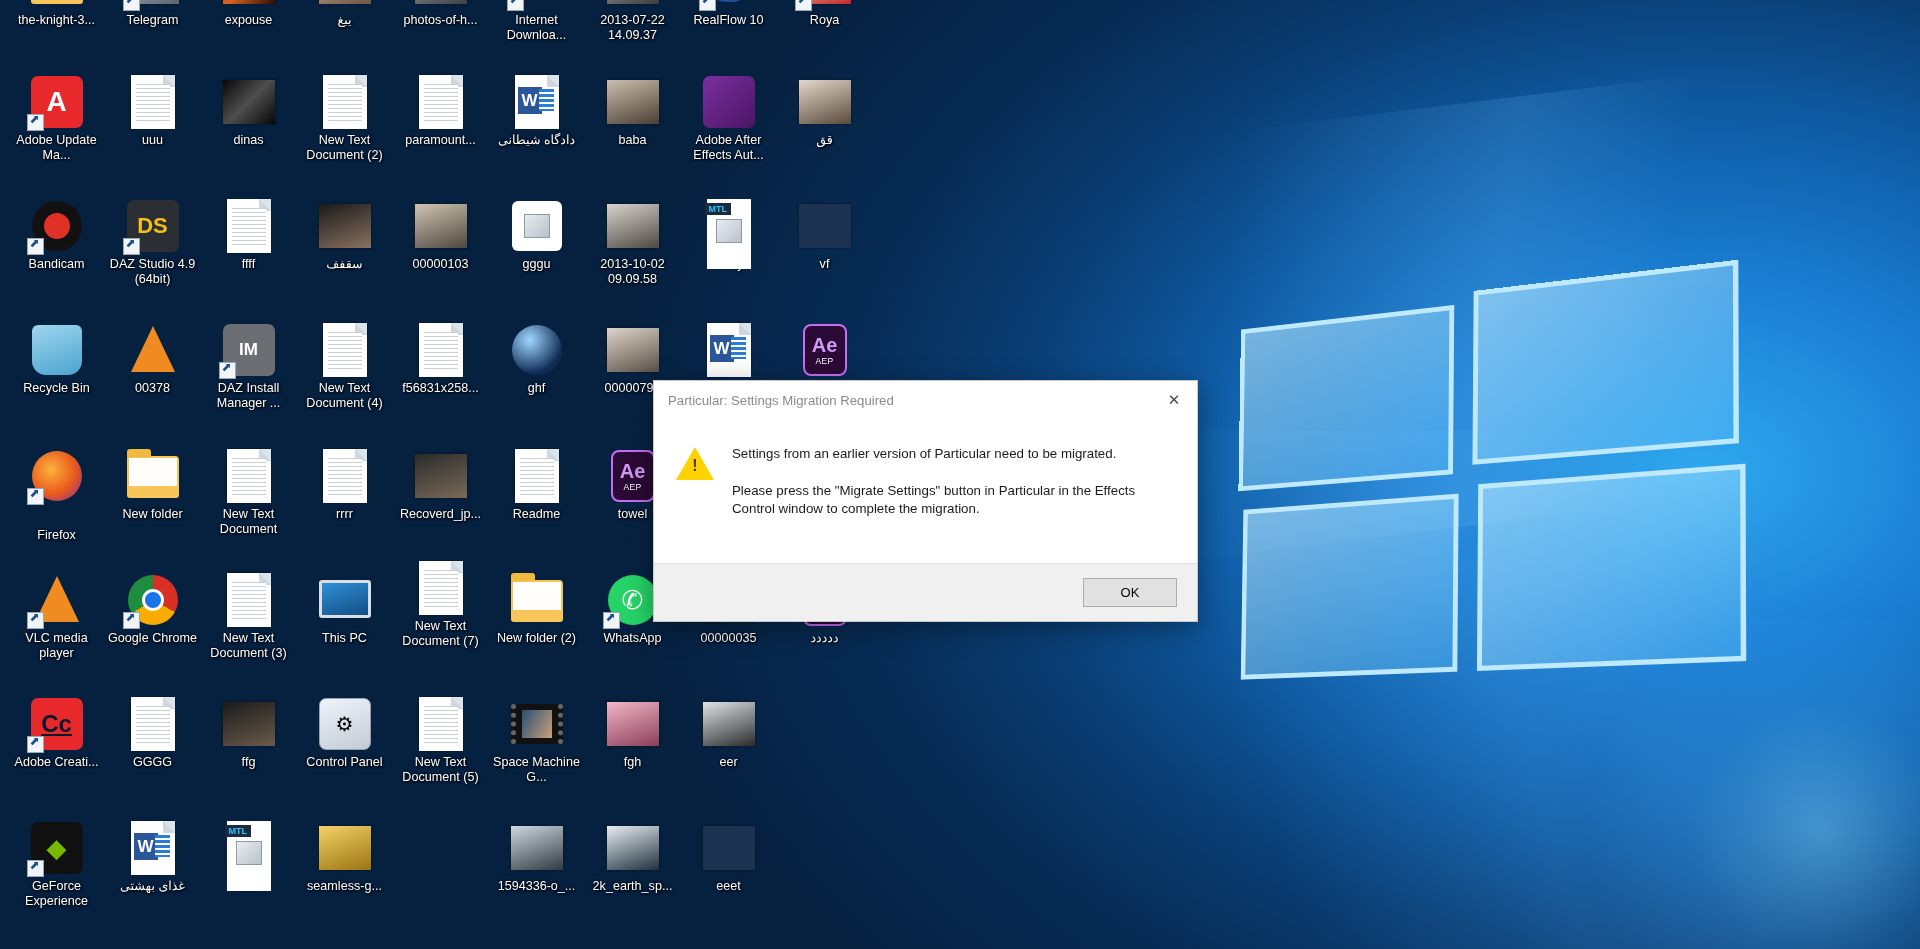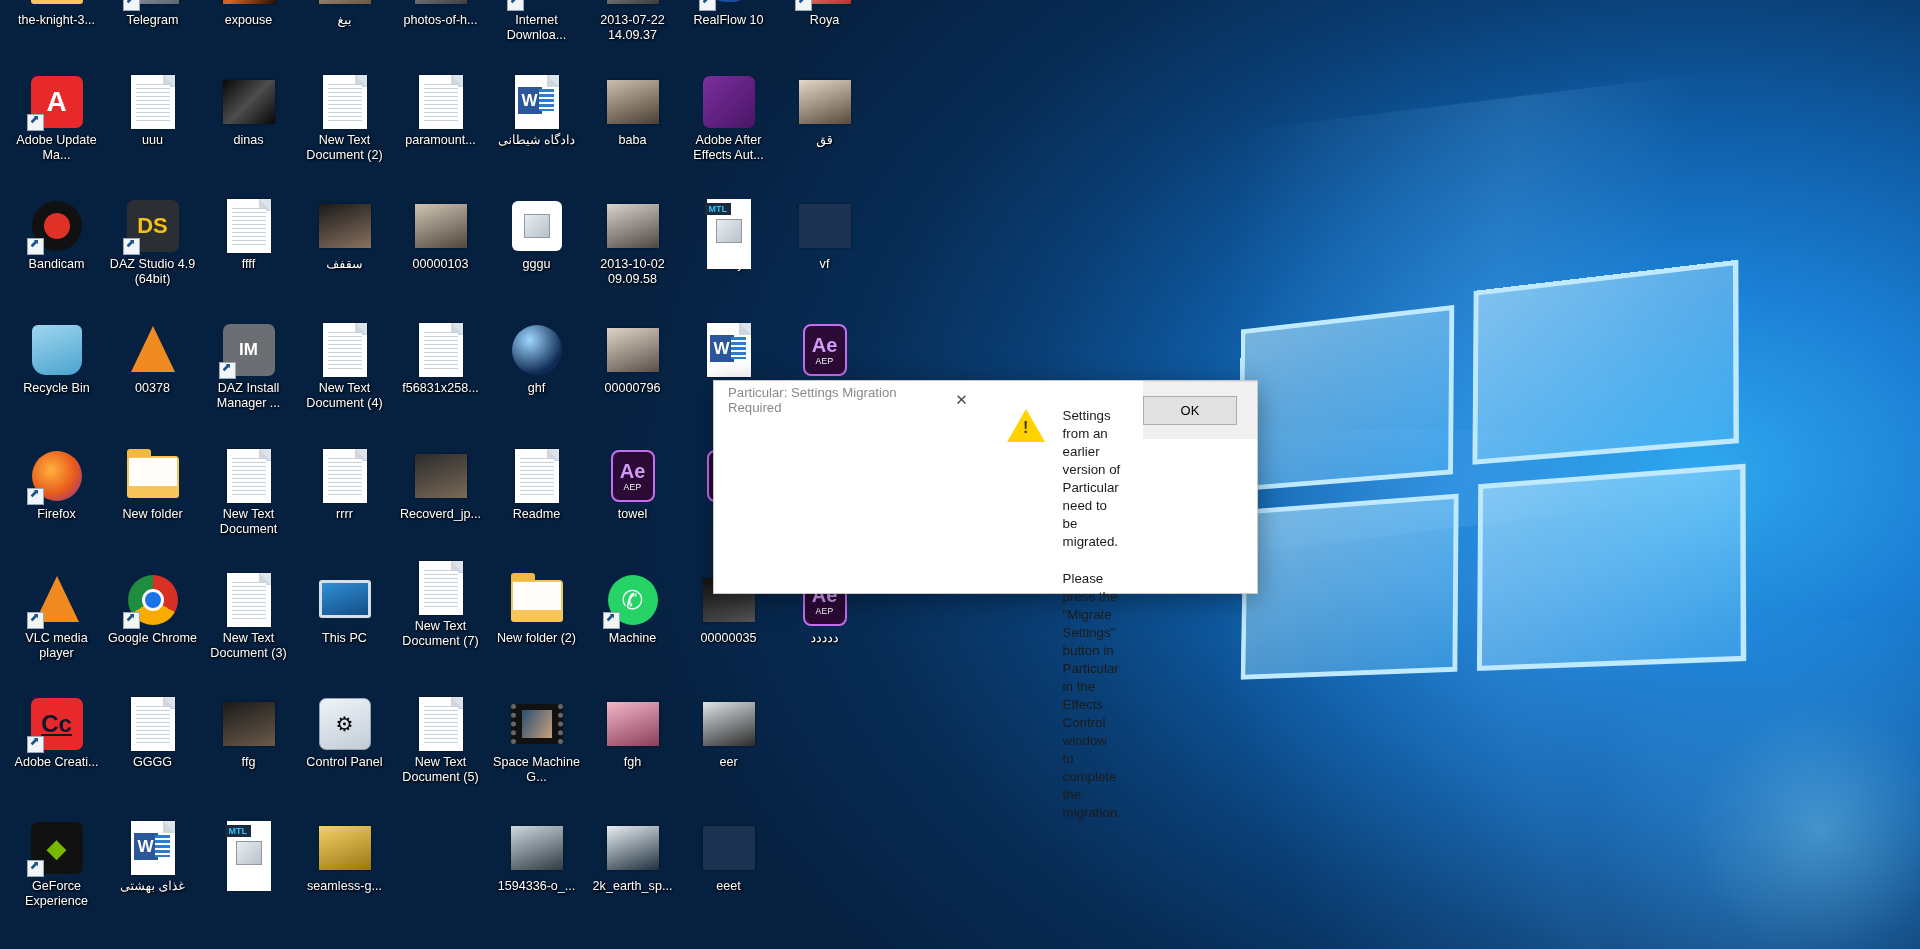--- a/index.html
+++ b/index.html
@@ -78,23 +78,23 @@
   .mtl { width: 44px; height: 70px; margin: 1px 6px; background: #fff; position: relative; }
   .mtl .tag { position: absolute; left: -2px; top: 4px; background: #1b2a3c; color: #2ec4ff;
     font-size: 9px; font-weight: bold; padding: 1px 4px; }
   .mtl .cube { position: absolute; left: 9px; top: 20px; width: 26px; height: 24px;
     background: linear-gradient(135deg,#e9edf1,#b9c2ca); border: 1px solid #8e99a3; }
   .film { width: 52px; height: 40px; margin: 8px 2px; background: #111;
     border-left: 5px dotted #666; border-right: 5px dotted #666; position: relative; overflow: hidden; }
   .circle { width: 50px; height: 50px; border-radius: 50%; margin: 3px; }
 
   
-  #dialog { position: absolute; left: 714px; top: 381px; width: 543px; height: 212px;
+  #dialog { position: absolute; left: 654px; top: 381px; width: 543px; height: 240px;
     background: #ffffff; box-shadow: 0 0 0 1px #c9c9c9, 0 6px 26px rgba(0,0,0,.40);
-    display: flex; flex-direction: row; }
+    display: flex; flex-direction: column; }
   #dialog-titlebar { height: 38px; display: flex; align-items: center;
     padding-left: 14px; background: #ffffff; }
   #dialog-title { font-size: 13.2px; color: #8a8a8a; flex: 1; }
   #dialog-close { width: 46px; height: 30px; display: flex; align-items: center;
     justify-content: center; color: #4a4a4a; font-size: 15px; cursor: pointer; }
   #dialog-body { flex: 1; display: flex; padding: 26px 22px 10px 22px; background: #fff; }
   #warn-icon { width: 46px; flex: 0 0 46px; padding-top: 2px; }
   #warn-tri { width: 0; height: 0; border-left: 19px solid transparent;
     border-right: 19px solid transparent; border-bottom: 33px solid #ffd200;
     position: relative; }
@@ -370,21 +370,21 @@
       </div>
       <div class="icon-cell" style="left: 776px; top: 322px;">
         <div class="icon-art">
           <div class="aep">
             <div class="ae">Ae</div>
             <div class="ext">AEP</div>
           </div>
         </div>
         <div class="icon-label"></div>
       </div>
-      <div class="icon-cell" style="left: 8px; top: 448px;">
+      <div class="icon-cell" style="left: 8px; top: 448px; gap: 21px;">
         <div class="icon-art">
           <div class="circle" style="background:radial-gradient(circle at 38% 38%,#ffb13d,#e85a1c 55%,#7b2ba8 100%);"></div>
           <span class="shortcut"></span>
         </div>
         <div class="icon-label">Firefox</div>
       </div>
       <div class="icon-cell" style="left: 104px; top: 448px;">
         <div class="icon-art">
           <div class="folder"></div>
         </div>
@@ -480,21 +480,21 @@
         <div class="icon-art">
           <div class="folder"></div>
         </div>
         <div class="icon-label">New folder (2)</div>
       </div>
       <div class="icon-cell" style="left: 584px; top: 572px;">
         <div class="icon-art">
           <div class="circle" style="background:#25d366;display:flex;align-items:center;justify-content:center;color:#fff;font-size:26px;">✆</div>
           <span class="shortcut"></span>
         </div>
-        <div class="icon-label">Machine</div>
+        <div class="icon-label">WhatsApp</div>
       </div>
       <div class="icon-cell" style="left: 680px; top: 572px;">
         <div class="icon-art">
           <div class="thumb" style="background:linear-gradient(160deg,#111,#555)"></div>
         </div>
         <div class="icon-label">00000035</div>
       </div>
       <div class="icon-cell" style="left: 776px; top: 572px;">
         <div class="icon-art">
           <div class="aep">

